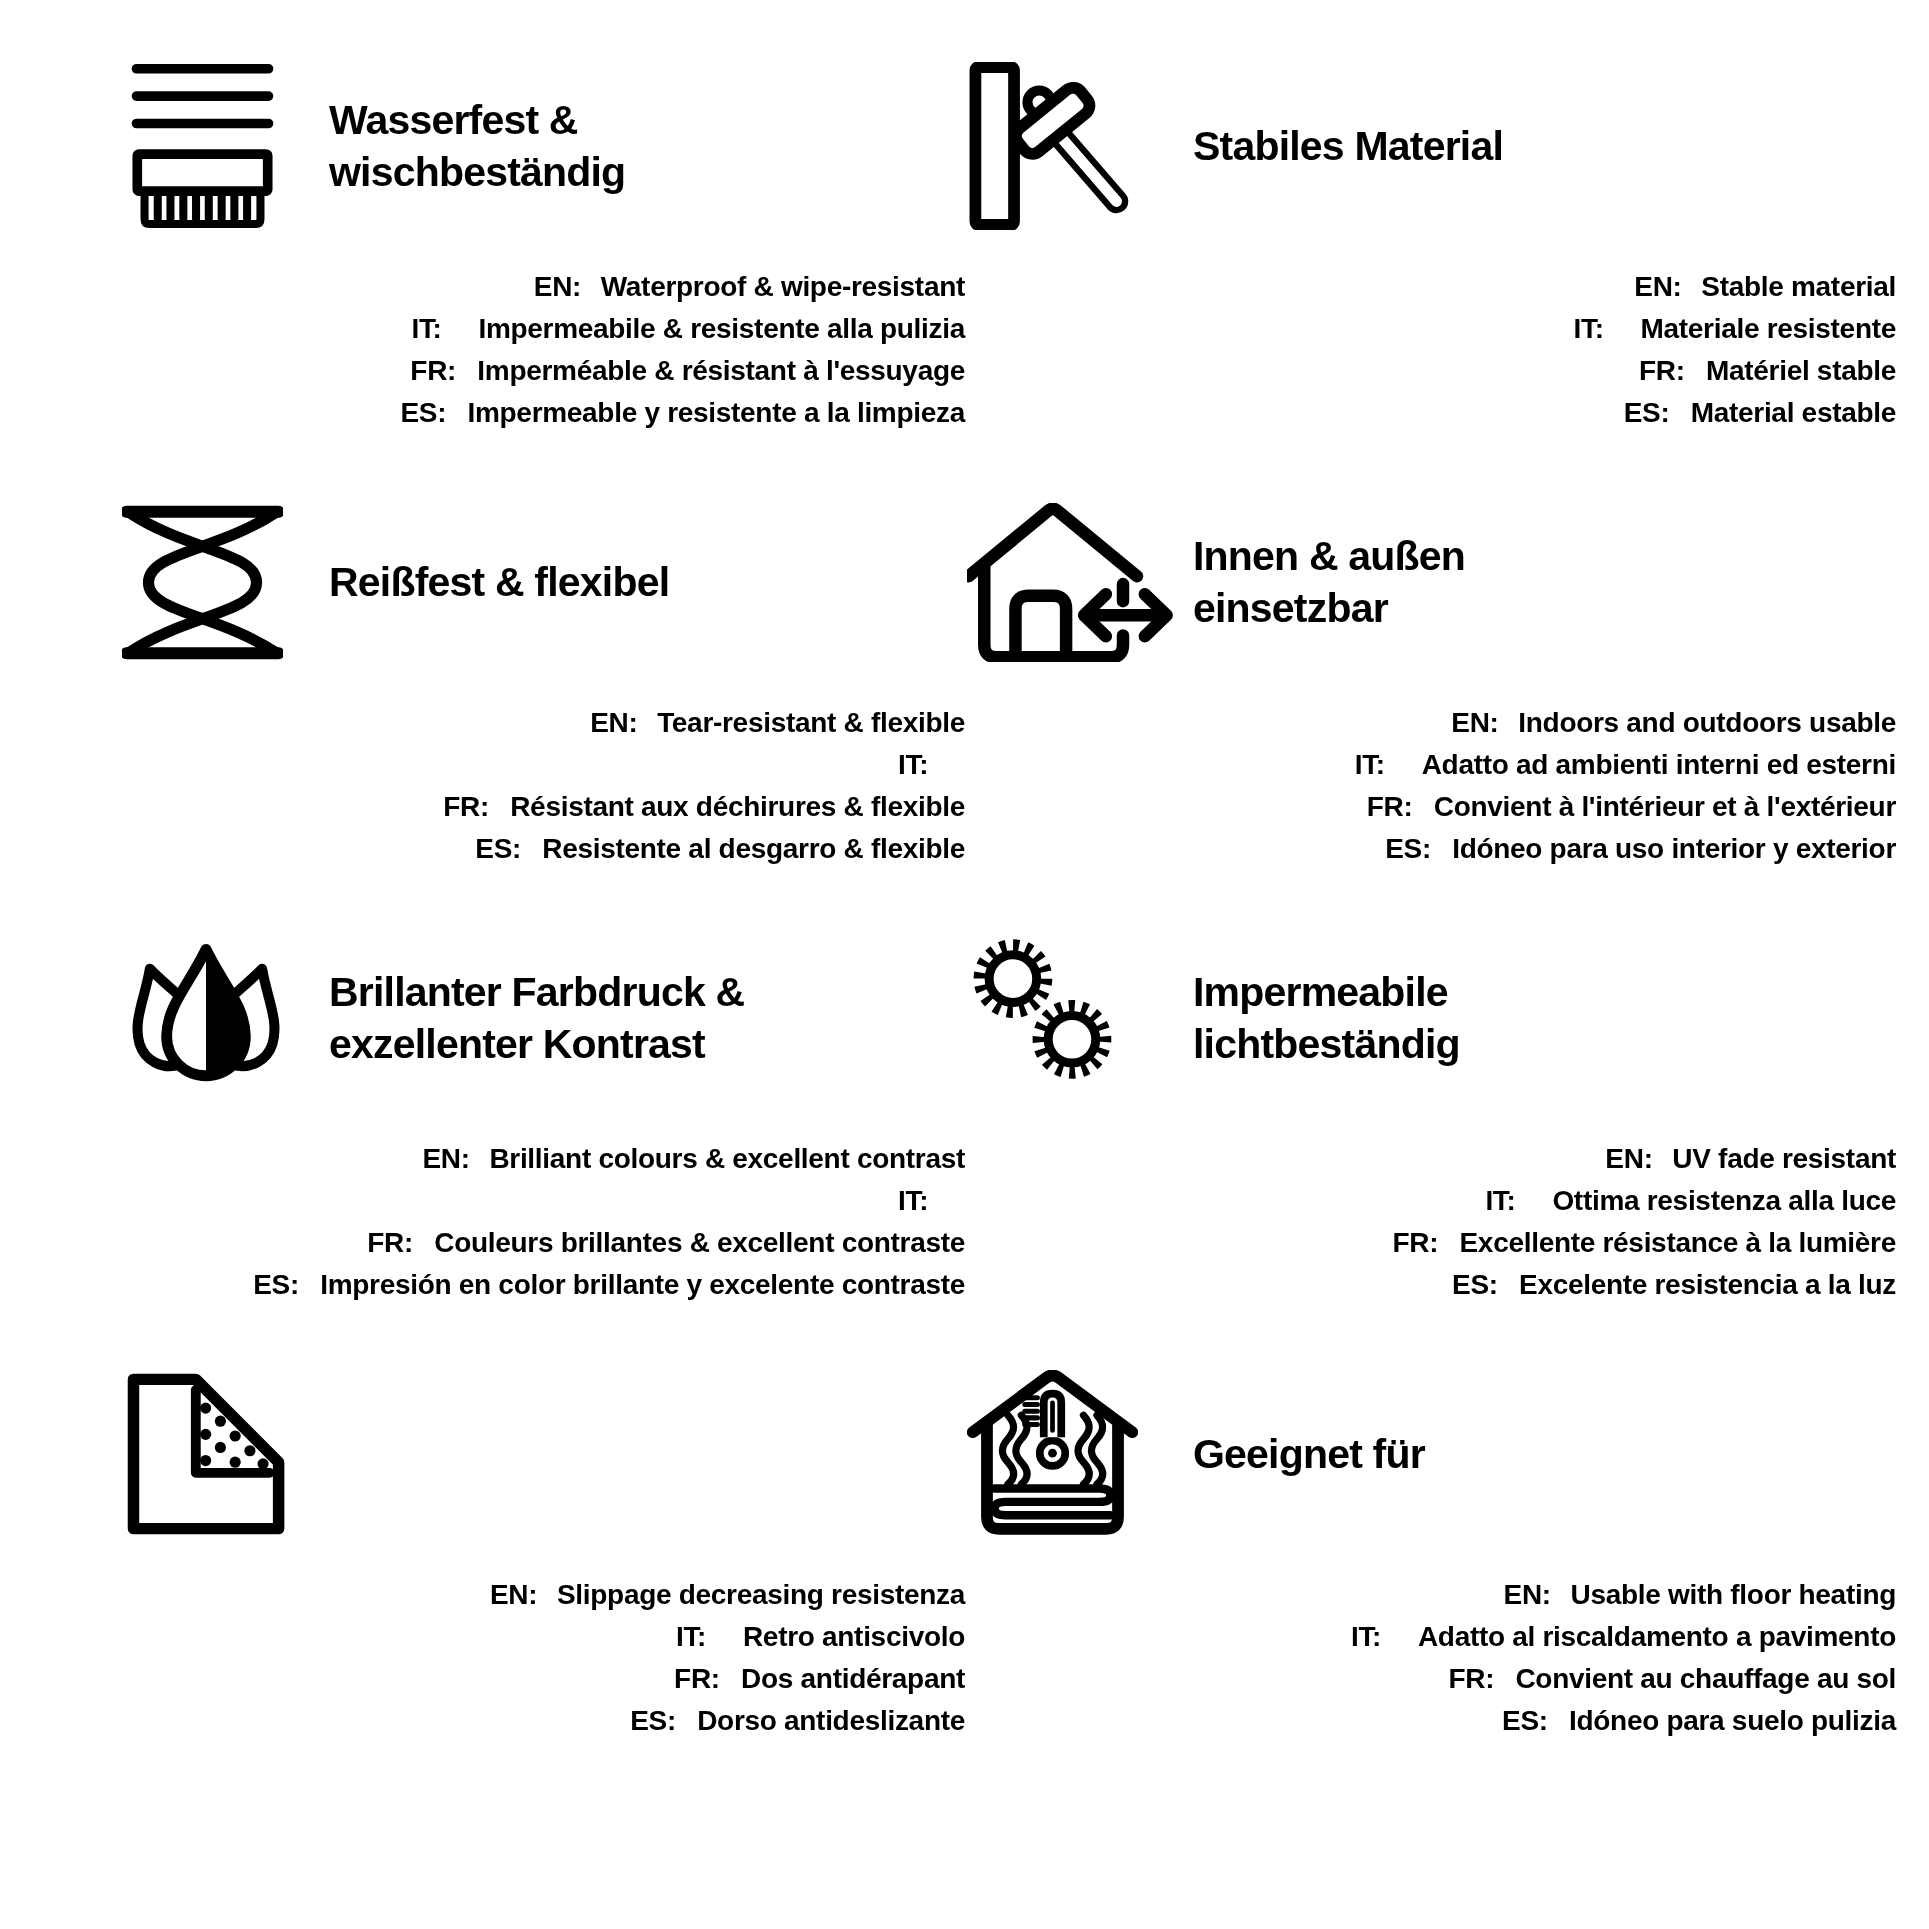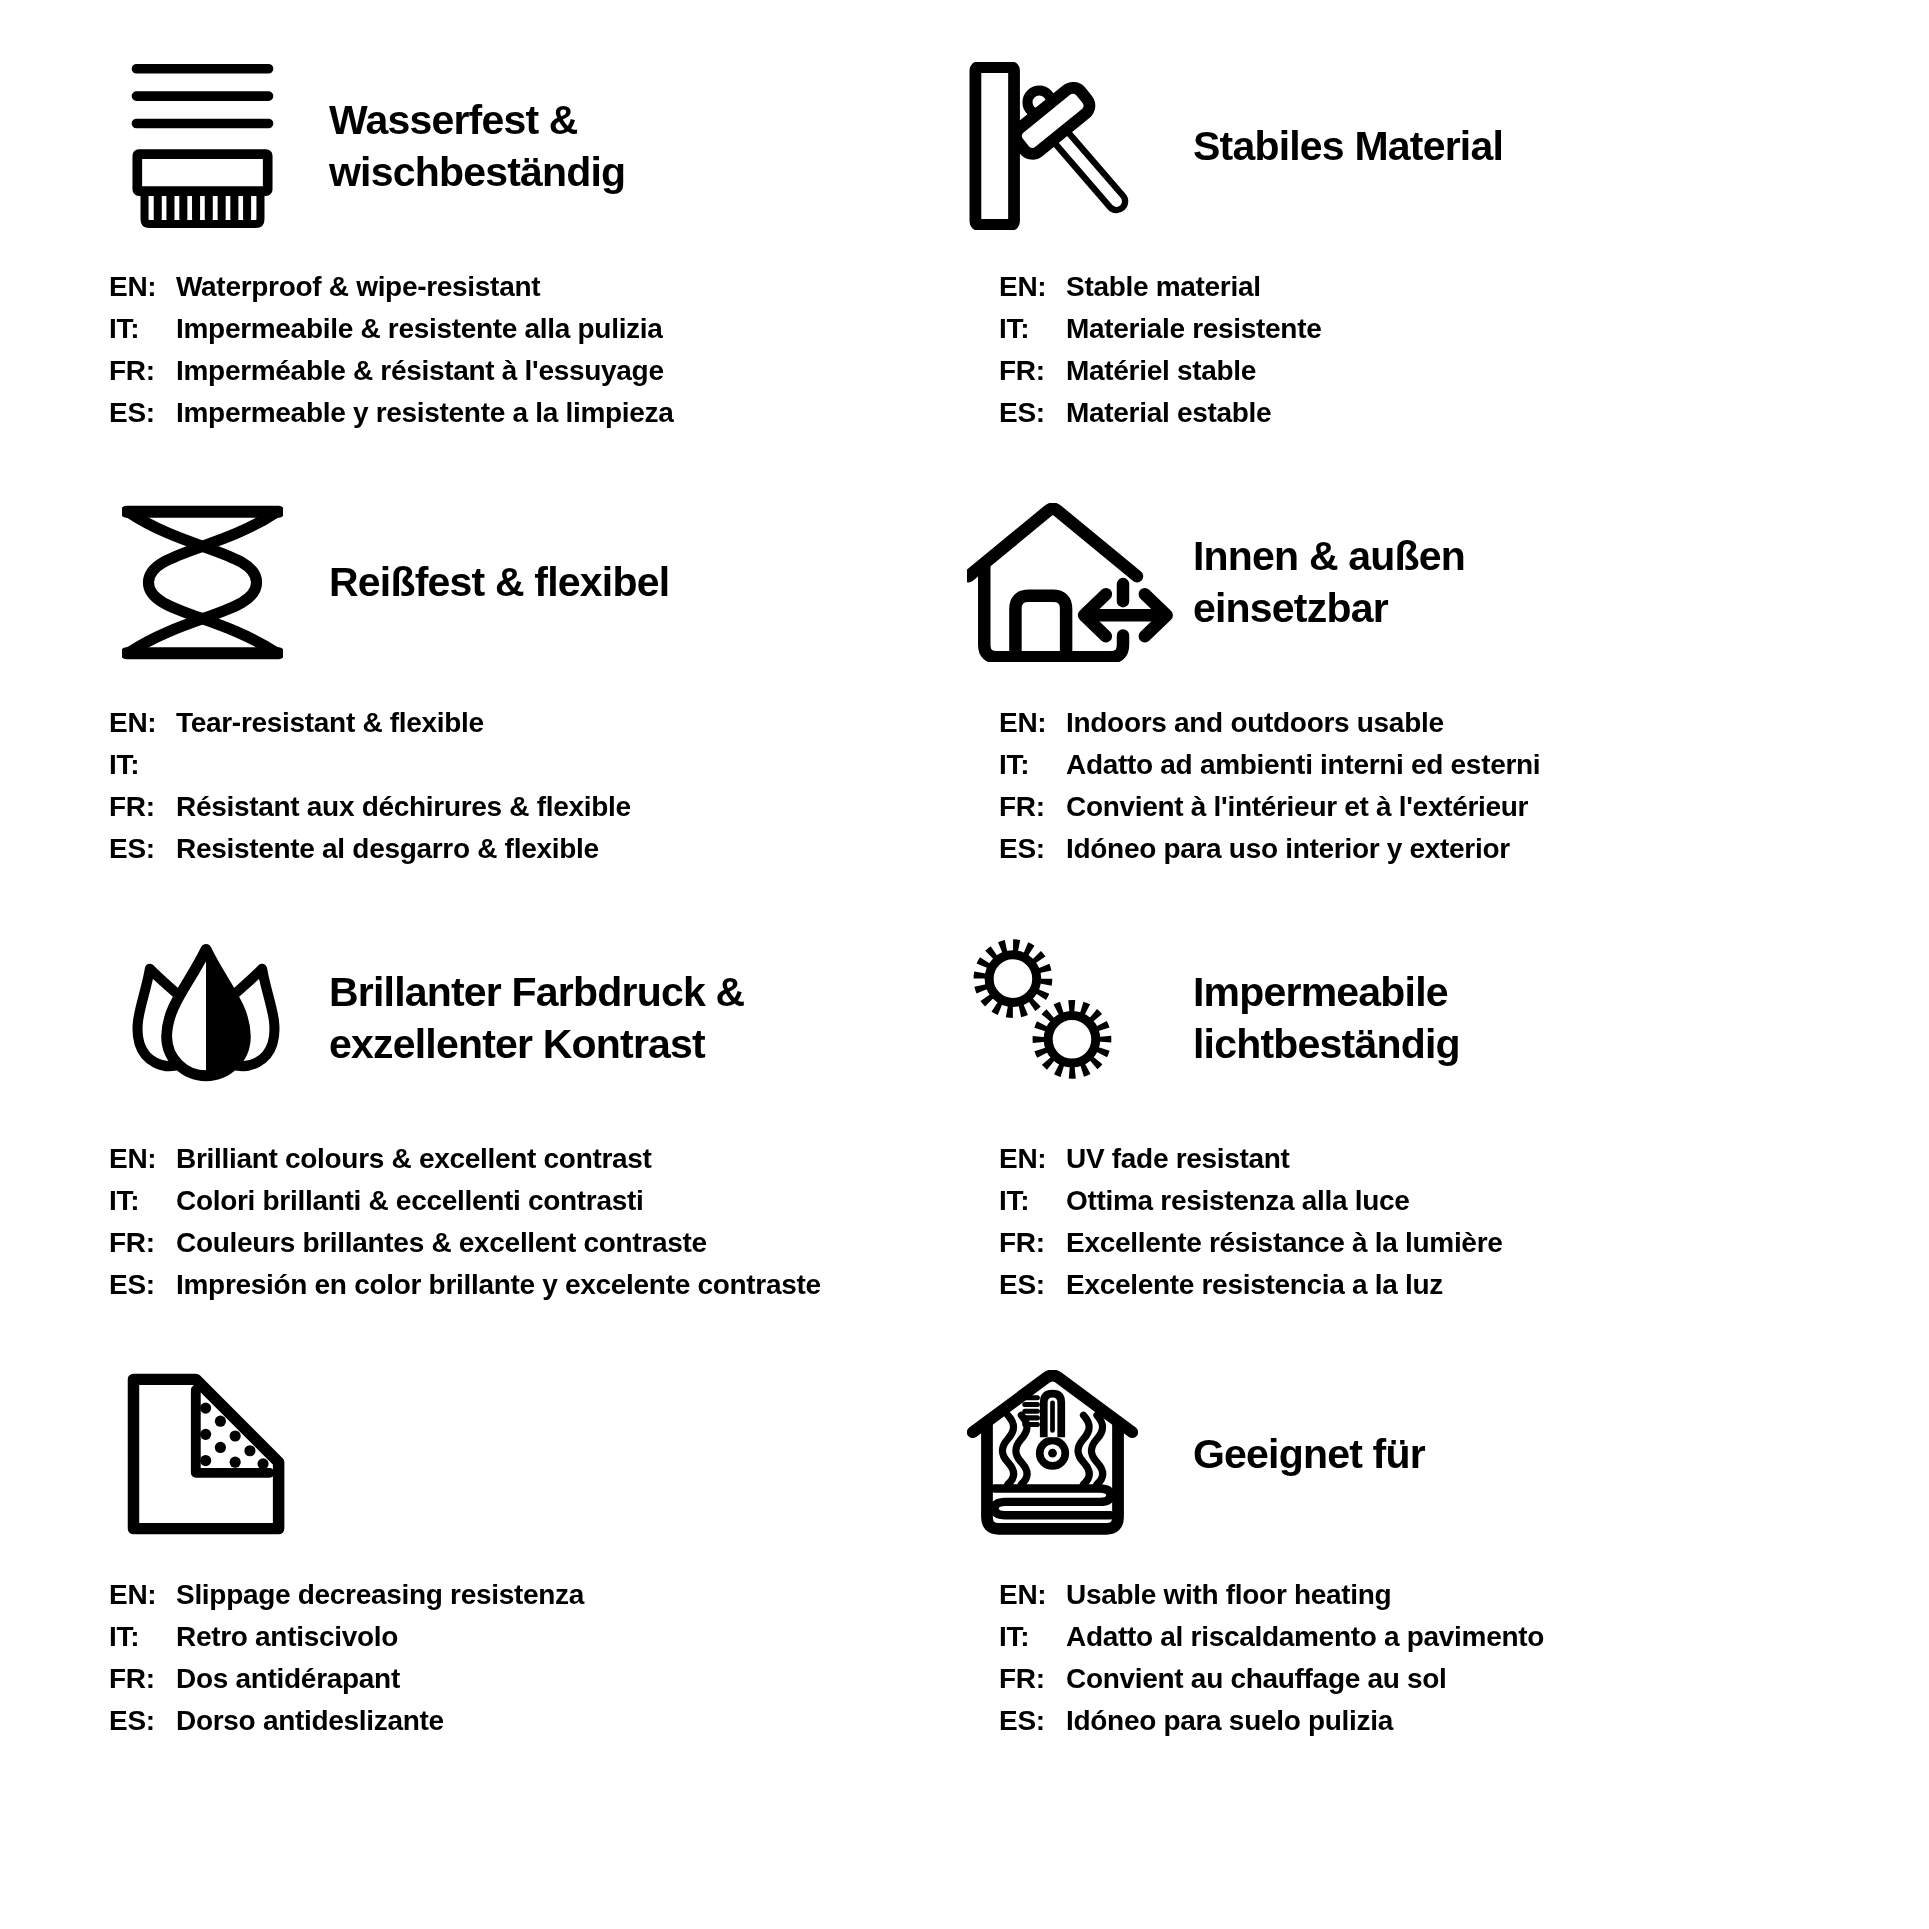--- a/index.html
+++ b/index.html
@@ -13,21 +13,21 @@
     padding:56px 34px 0 109px;
   }
   .feature{height:436px;}
   .head{display:flex;align-items:center;height:180px;margin-bottom:30px;}
   .icon-box{flex:0 0 220px;display:flex;align-items:center;box-sizing:border-box;padding-left:13.4px;}
   .col-right .icon-box{flex-basis:228px;padding-left:1.7px;}
   .title{font-size:41px;font-weight:700;line-height:1.27;margin:0;letter-spacing:-0.8px;}
   .title span{display:block;}
   .trans{margin:0;}
   .col-right .trans{padding-left:34px;}
-  .trow{display:flex;font-size:28px;font-weight:700;line-height:42px;letter-spacing:-0.3px;}
+  .trow{display:flex;font-size:28px;font-weight:700;line-height:42px;letter-spacing:-0.3px;justify-content:flex-end;}
   .trow dt{width:67px;flex:none;}
   .trow dd{margin:0;white-space:nowrap;}
   svg{display:block;}
   svg .s{fill:none;stroke:#000;stroke-linecap:round;stroke-linejoin:round;}
   svg .sf{fill:#fff;stroke:#000;stroke-linejoin:round;}
 </style>
 </head>
 <body>
 
 <div class="grid">
@@ -191,21 +191,20 @@
         <span>exzellenter Kontrast</span>
       </h2>
     </div>
     <dl class="trans">
       <div class="trow">
           <dt>EN:</dt>
           <dd>Brilliant colours &amp; excellent contrast</dd>
         </div>
       <div class="trow">
           <dt>IT:</dt>
-          <dd>Colori brillanti &amp; eccellenti contrasti</dd>
         </div>
       <div class="trow">
           <dt>FR:</dt>
           <dd>Couleurs brillantes &amp; excellent contraste</dd>
         </div>
       <div class="trow">
           <dt>ES:</dt>
           <dd>Impresión en color brillante y excelente contraste</dd>
         </div>
     </dl>

